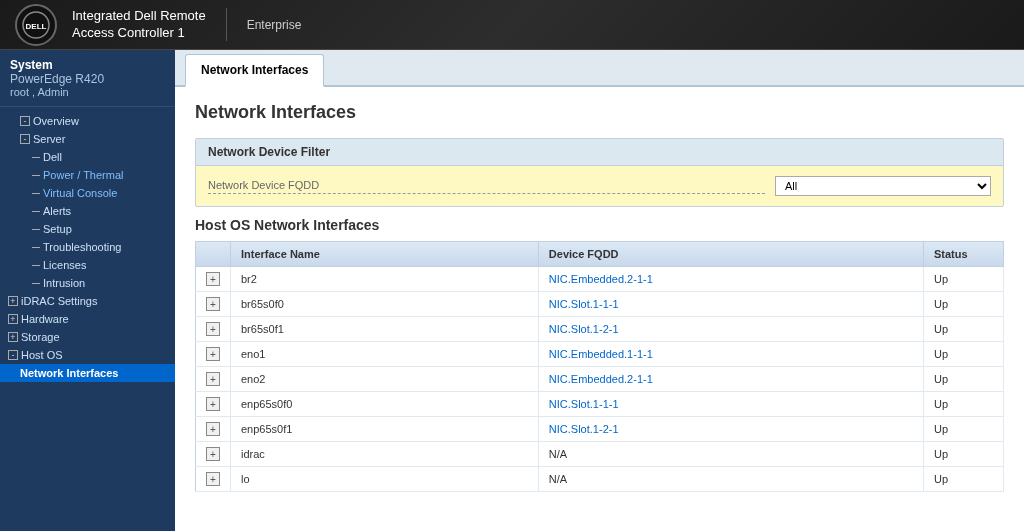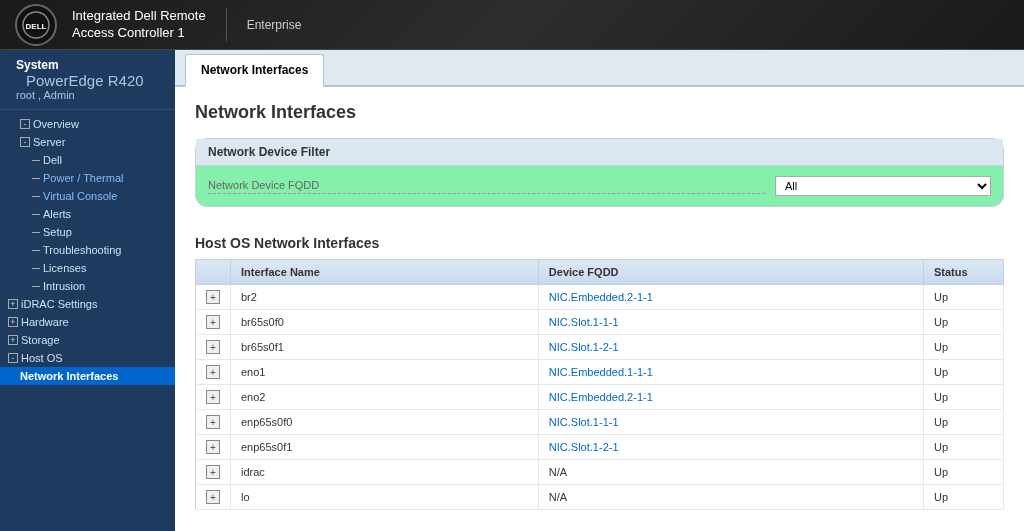--- a/index.html
+++ b/index.html
@@ -51,33 +51,32 @@
     
     .sidebar {
       width: 175px;
       background: #1e3a5f;
       color: #fff;
       flex-shrink: 0;
       overflow-y: auto;
       font-size: 11px;
     }
     .sidebar-system-info {
-      padding: 8px 16px;
+      padding: 8px 10px;
       background: #1e3a5f;
       border-bottom: 1px solid #2d4f7a;
     }
     .sidebar-system-name {
       color: #fff;
       font-weight: bold;
       font-size: 12px;
     }
     .sidebar-model {
       color: #aac4e0;
-      font-size: 15px;
-      margin-left: 10px;
+      font-size: 12px;
     }
     .sidebar-user {
       color: #aac4e0;
       font-size: 11px;
     }
     .sidebar-nav {
       padding: 5px 0;
     }
     .nav-item {
       padding: 3px 0;
@@ -154,23 +153,23 @@
       padding: 15px 20px;
     }
     .page-title {
       font-size: 18px;
       font-weight: bold;
       color: #333;
       margin-bottom: 15px;
     }
     .section-box {
       border: 1px solid #c0d0e0;
-      background: #86efac;
-      margin-bottom: 28px;
-      border-radius: 12px;
+      background: #fef9c3;
+      margin-bottom: 10px;
+      border-radius: 2px;
     }
     .section-header {
       background: #dce8f0;
       padding: 6px 12px;
       font-weight: bold;
       font-size: 12px;
       color: #333;
       border-bottom: 1px solid #c0d0e0;
     }
     .section-body {

